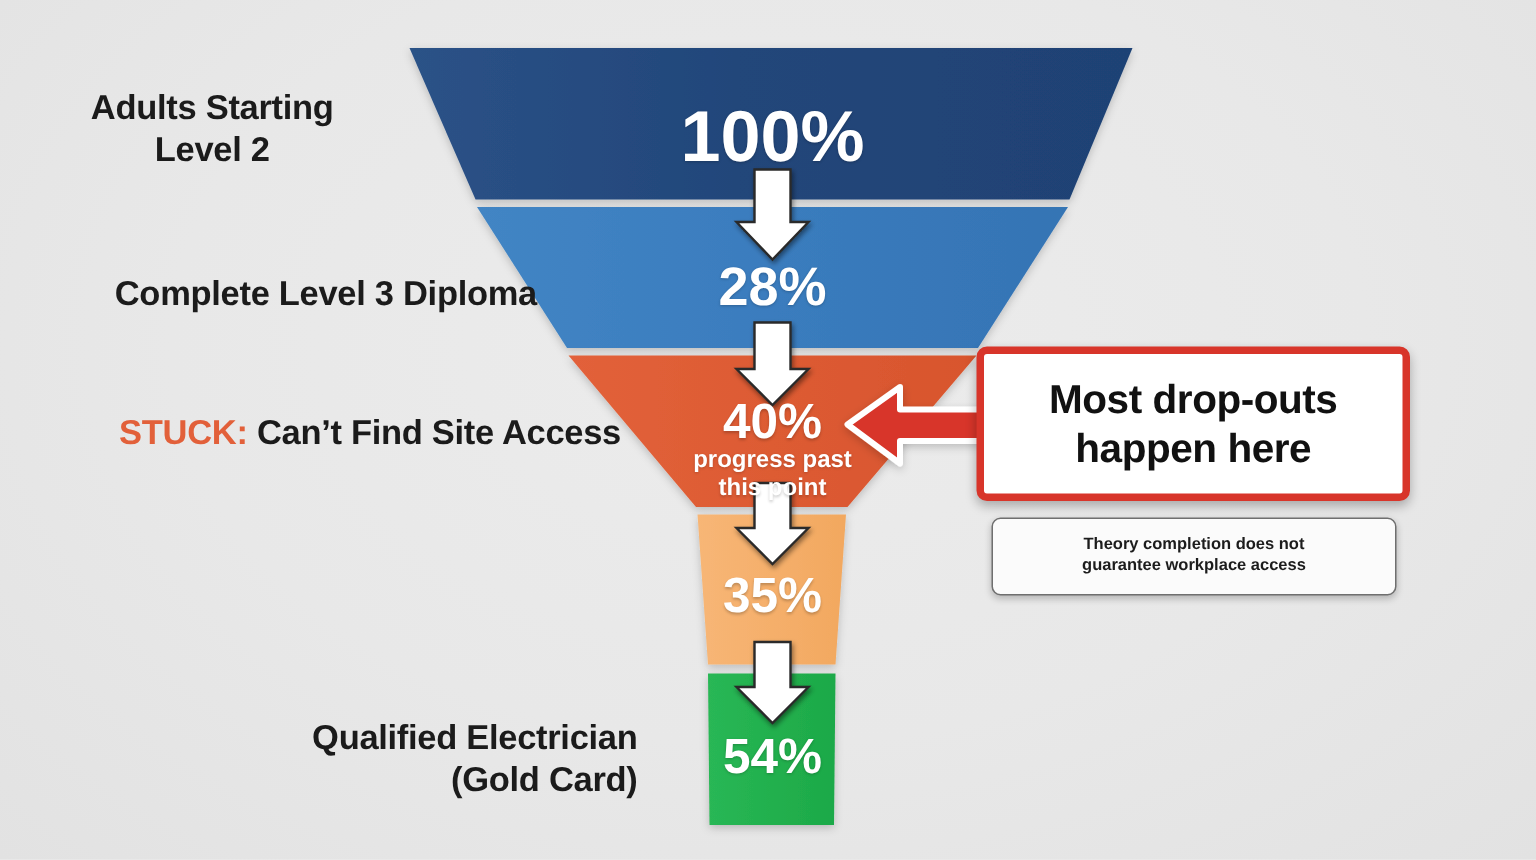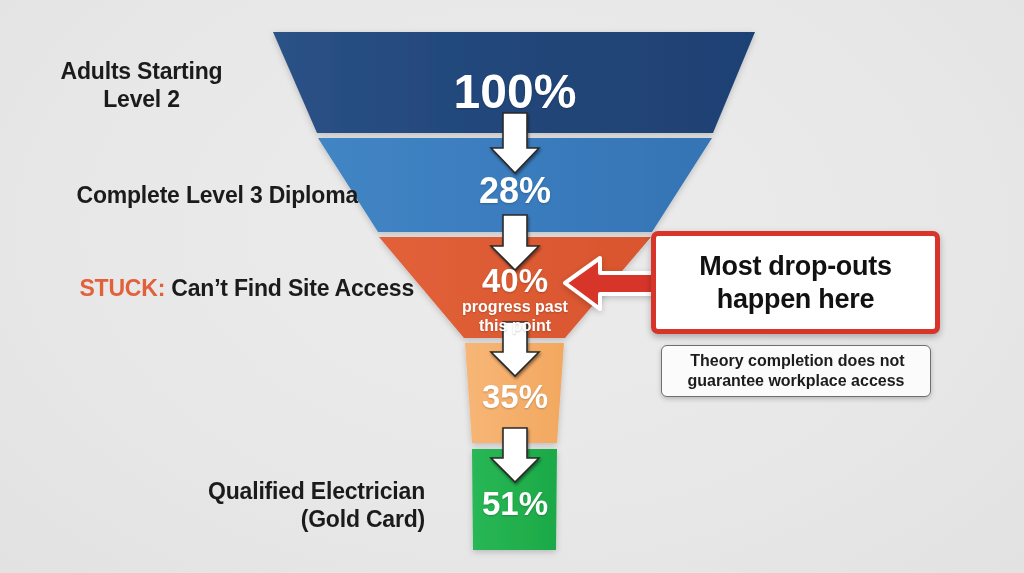--- a/index.html
+++ b/index.html
@@ -113,24 +113,24 @@
     border: 1.5px solid #6f6f6f;
     border-radius: 6px;
     box-sizing: border-box;
     box-shadow: 0 2px 5px rgba(0,0,0,0.22);
     display: flex;
     align-items: center;
     justify-content: center;
   }
   #note-text {
     color: #1c1c1c;
-    font-size: 16px;
+    font-size: 11px;
     font-weight: bold;
     line-height: 1.25;
-    text-align: right;
+    text-align: center;
     white-space: pre-line;
   }
 </style>
 </head>
 <body>
 
 <div id="stage">
 
   <svg id="funnel-svg" viewBox="0 0 1024 573">
     <defs>
@@ -205,21 +205,21 @@
 
   <div class="stage-label" id="label-4">Qualified Electrician
 (Gold Card)</div>
 
   <div class="pct" id="pct-0">100%</div>
   <div class="pct" id="pct-1">28%</div>
   <div class="pct" id="pct-2">40%</div>
   <div class="pct-sub">progress past
 this point</div>
   <div class="pct" id="pct-3">35%</div>
-  <div class="pct" id="pct-4">51%</div>
+  <div class="pct" id="pct-4">54%</div>
 
   <div id="callout">
     <div id="callout-text">Most drop-outs
 happen here</div>
   </div>
 
   <div id="note">
     <div id="note-text">Theory completion does not
 guarantee workplace access</div>
   </div>

